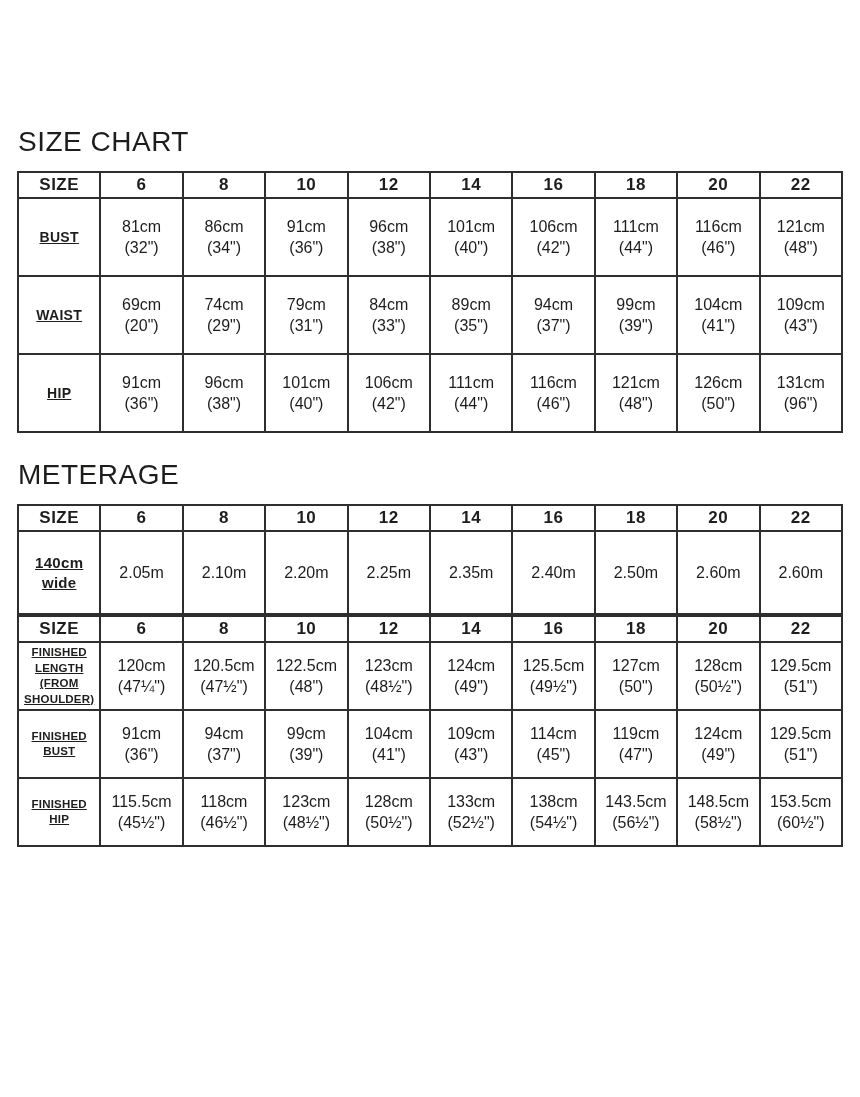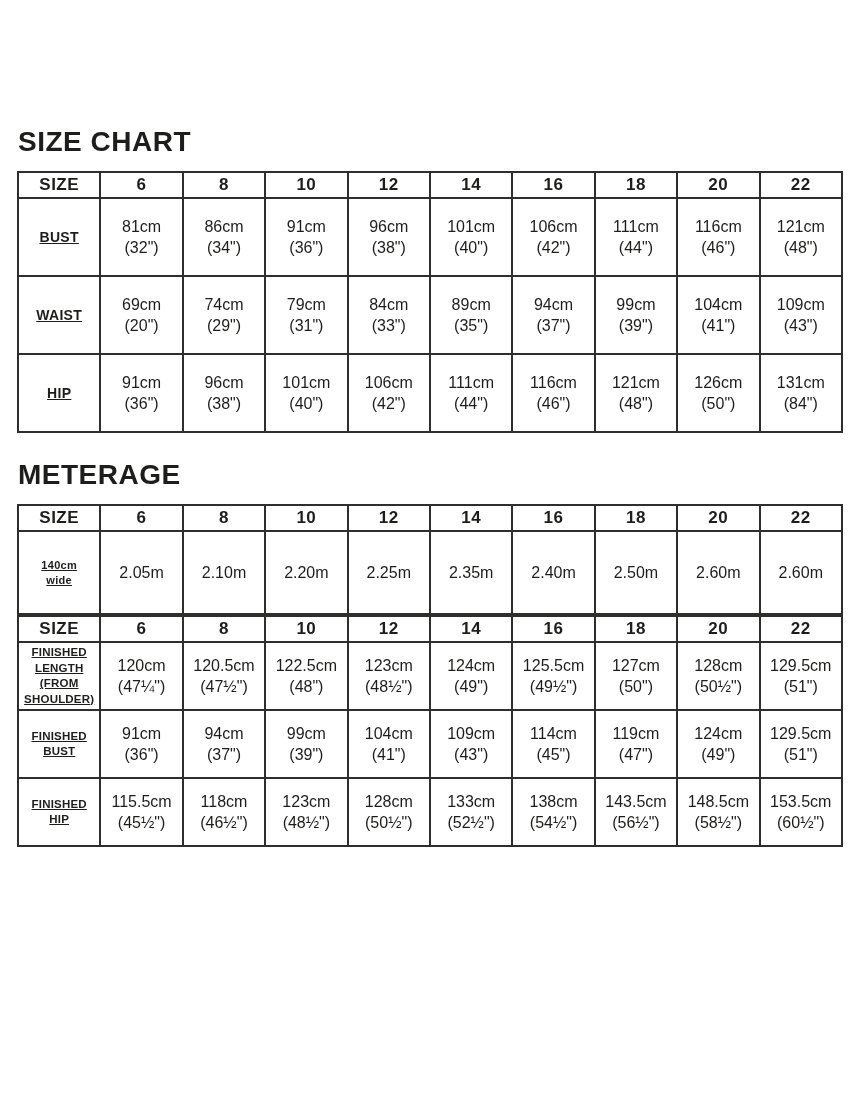--- a/index.html
+++ b/index.html
@@ -14,21 +14,21 @@
     font-family: "Liberation Sans", sans-serif;
     color: #1d1d1b;
     -webkit-font-smoothing: antialiased;
   }
   .page {
     padding: 126px 17px 0 17px;
     box-sizing: border-box;
   }
   .section-title {
     font-size: 28px;
-    font-weight: 700;
+    font-weight: 400;
     letter-spacing: 0.5px;
     line-height: 1.15;
     margin: 0 0 13px 1px;
     color: #1d1d1b;
   }
   .section + .section .section-title {
     margin-top: 26px;
   }
   table.size-table {
     border-collapse: collapse;
@@ -60,21 +60,21 @@
   
   table.size-table tbody td {
     font-size: 16px;
     font-weight: 400;
     line-height: 1.32;
   }
   
   table.t-sizechart tbody tr { height: 78px; }
   table.t-sizechart tbody th { font-size: 14px; }
   table.t-meterage tbody tr { height: 83px; }
-  table.t-meterage tbody th { font-size: 11px; line-height: 1.35; }
+  table.t-meterage tbody th { font-size: 15px; line-height: 1.35; }
   table.t-finished tbody tr { height: 68px; }
   table.t-finished tbody th { font-size: 11.5px; line-height: 1.35; letter-spacing: 0.2px; }
 </style>
 </head>
 <body>
 
 <div class="page">
 
   <div class="section">
     <h2 class="section-title">SIZE CHART</h2>
@@ -148,21 +148,21 @@
 (42")</td>
             <td>111cm
 (44")</td>
             <td>116cm
 (46")</td>
             <td>121cm
 (48")</td>
             <td>126cm
 (50")</td>
             <td>131cm
-(84")</td>
+(96")</td>
           </tr>
         </tbody>
       </table>
   </div>
 
   <div class="section">
     <h2 class="section-title">METERAGE</h2>
     <table class="size-table t-meterage">
         <thead>
           <tr>

